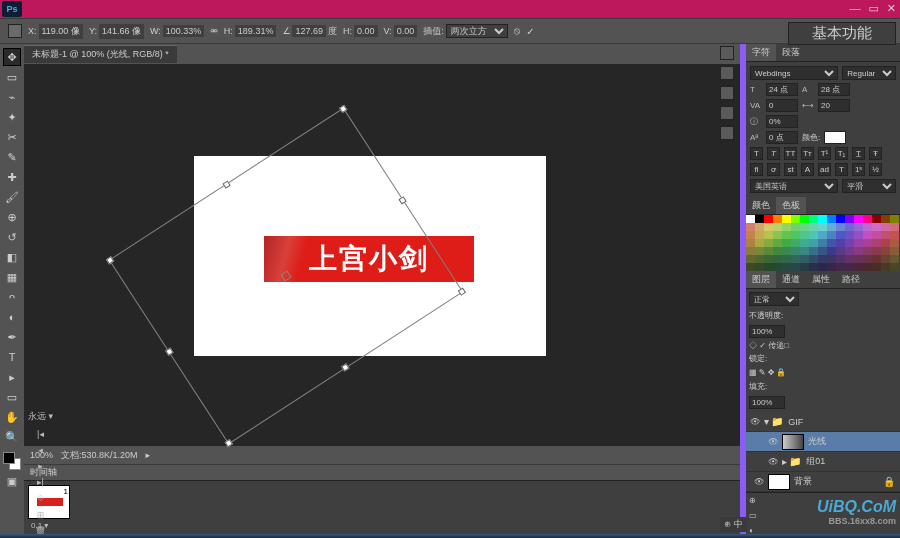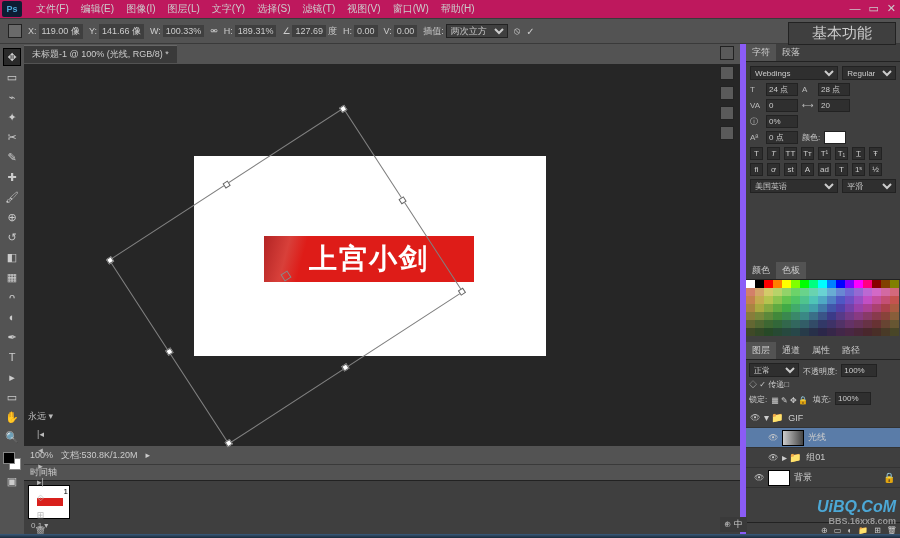--- a/index.html
+++ b/index.html
@@ -48,51 +48,39 @@
 .mini-sel { background: #2f2f2f; border: 1px solid #222; color: #ccc; font-size: 8px; flex: 1; height: 14px; }
 .mini-in { width: 32px; height: 13px; background: #2f2f2f; border: 1px solid #222; color: #ccc; font-size: 8px; padding: 0 2px; }
 .lbl { font-size: 8px; color: #bbb; width: 12px; }
 .tbtn { width: 13px; height: 13px; background: #2f2f2f; border: 1px solid #222; font-size: 8px; display: flex; align-items: center; justify-content: center; cursor: pointer; }
 .color-sw { width: 22px; height: 13px; background: #fff; border: 1px solid #222; }
 .swatch-panel { height: 62px; background: #3f3f3f; }
 .sw-row { display: flex; }
 .sw { width: 9px; height: 8px; border: none; }
 .layers-panel { flex: 1; background: #3f3f3f; display: flex; flex-direction: column; }
 .layer-opts { padding: 3px; display: flex; flex-direction: column; gap: 2px; }
-.layer-row { display: flex; align-items: flex-end; gap: 4px; font-size: 8px; }
+.layer-row { display: flex; align-items: flex-start; gap: 4px; font-size: 8px; flex-direction: column; }
 .layer-list { flex: 1; background: #3f3f3f; }
 .layer-item { display: flex; align-items: center; height: 20px; padding: 2px 4px; gap: 4px; border-bottom: 1px solid #333; }
 .layer-item.sel { background: #5a7ca8; }
 .eye { width: 10px; height: 10px; font-size: 8px; }
 .thumb { width: 22px; height: 16px; background: #fff; border: 1px solid #000; position: relative; }
 .thumb.mask { background: linear-gradient(90deg, #ccc, #444); }
 .layer-name { font-size: 9px; }
 .wm { position: absolute; right: 4px; bottom: 12px; color: #4ca8d6; font-size: 16px; font-weight: bold; font-style: italic; pointer-events: none; }
 .wm small { color: #999; font-size: 9px; font-style: normal; display: block; text-align: right; }
 .taskbar { position: absolute; bottom: 0; left: 0; right: 0; height: 4px; background: linear-gradient(#3a5a7a,#1a2a3a); }
 .icon-col { position: absolute; right: 164px; top: 46px; width: 16px; display: flex; flex-direction: column; gap: 6px; }
 .icon-col div { width: 14px; height: 14px; background: #5a5a5a; border: 1px solid #222; }
 </style>
 </head>
 <body>
 
 <div class="menubar">
   <div class="ps-logo">Ps</div>
-  <div id="menu-items" style="display: inline-flex;">
-      <span class="menu-item">文件(F)</span>
-      <span class="menu-item">编辑(E)</span>
-      <span class="menu-item">图像(I)</span>
-      <span class="menu-item">图层(L)</span>
-      <span class="menu-item">文字(Y)</span>
-      <span class="menu-item">选择(S)</span>
-      <span class="menu-item">滤镜(T)</span>
-      <span class="menu-item">视图(V)</span>
-      <span class="menu-item">窗口(W)</span>
-      <span class="menu-item">帮助(H)</span>
-    </div>
   <div class="win-ctrl">
     <span>—</span>
     <span>▭</span>
     <span>✕</span>
   </div>
 </div>
 
 <div class="optbar">
   <div class="opt-icon"></div>
   <div class="stat">

